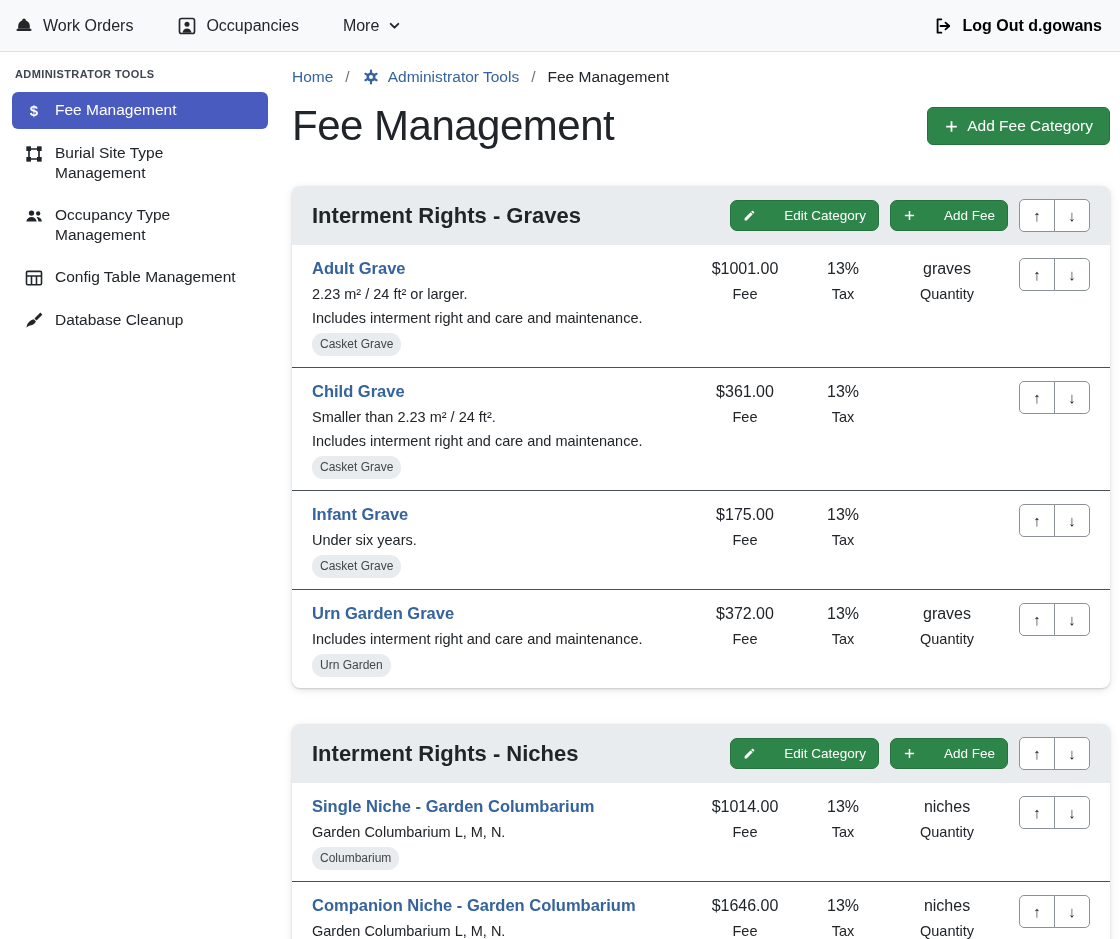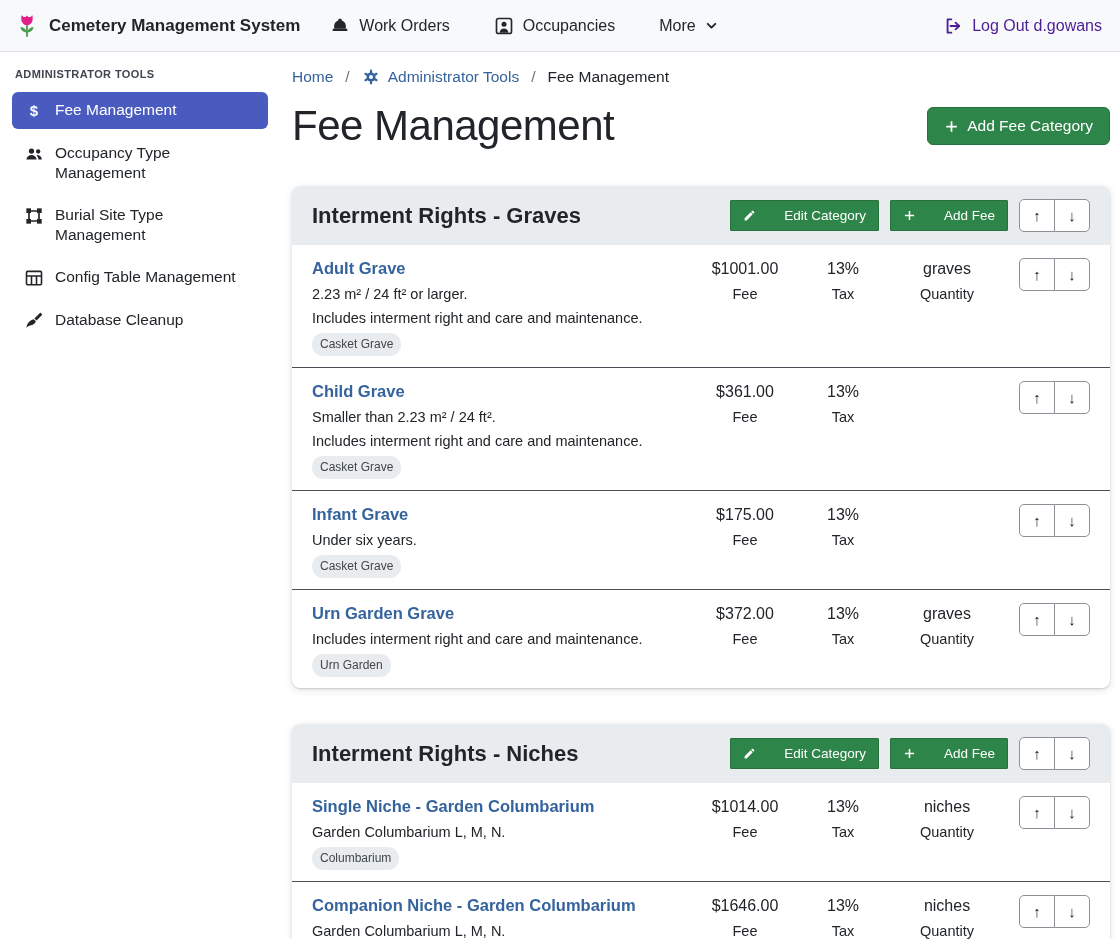--- a/index.html
+++ b/index.html
@@ -11,21 +11,21 @@
   }
 
   
   .navbar { height:52px; background:#f8f9fa; border-bottom:1px solid #dee2e6;
             display:flex; align-items:center; padding:0 18px 0 14px; }
   .brand { display:flex; align-items:center; gap:9px; font-size:17px; font-weight:700;
            margin-right:30px; cursor:pointer; white-space:nowrap; }
   .nav-links { display:flex; align-items:center; gap:44px; }
   .nav-link { display:flex; align-items:center; gap:9px; font-size:16px; color:#23272b; cursor:pointer; white-space:nowrap; }
   .nav-spacer { flex:1; }
-  .logout { display:flex; align-items:center; gap:9px; font-size:16px; color:#4c1d95; cursor:pointer; }
+  .logout { display:flex; align-items:center; gap:9px; font-size:16px; color:#000000; cursor:pointer;font-weight:bold; }
   .nav-icon { display:flex; align-items:center; }
 
   
   .layout { display:flex; align-items:flex-start; }
   .sidebar { width:280px; flex-shrink:0; padding:14px 12px 0; }
   .main { flex:1; min-width:0; padding:0 10px 0 12px; }
 
   
   .sidebar-heading { font-size:11px; font-weight:700; color:#3f4650; letter-spacing:.4px; margin:2px 0 12px 3px; }
   .side-item { display:flex; align-items:flex-start; gap:11px; padding:8px 12px; border-radius:6px;
@@ -43,21 +43,21 @@
 
   
   .title-row { display:flex; align-items:center; justify-content:space-between; margin:16px 0 24px; }
   .page-title { font-size:42px; font-weight:500; margin:0; line-height:1.15; letter-spacing:-.5px; }
 
   
   .btn { display:inline-flex; align-items:center; gap:8px; border:1px solid transparent;
          border-radius:6px; cursor:pointer; font-family:inherit; white-space:nowrap; }
   .btn-green { background:#2e8549; border-color:#27713e; color:#fff; }
   .btn-lg { font-size:15.5px; padding:9px 16px; }
-  .btn-sm { font-size:13.5px; padding:7px 12px; border-radius:1px;gap:28px; }
+  .btn-sm { font-size:13.5px; padding:7px 12px; border-radius:7px;gap:28px; }
   .btn-group { display:inline-flex; }
   .abtn { width:36px; height:33px; background:#fff; border:1px solid #8b9197; color:#1e2125;
           font-size:15px; display:inline-flex; align-items:center; justify-content:center;
           cursor:pointer; padding:0; font-family:inherit; }
   .abtn:first-child { border-radius:5px 0 0 5px; }
   .abtn:last-child { border-radius:0 5px 5px 0; margin-left:-1px; }
 
   
   .card { border-radius:8px; background:#fff; overflow:hidden; margin-bottom:24px;
           box-shadow:0 1px 2px rgba(0,0,0,.16), 0 2px 8px rgba(0,0,0,.10);margin-top:36px; }
@@ -77,31 +77,20 @@
   .col-tax { width:92px; }
   .col-qty { width:116px; }
   .fee-col .value { font-size:16px; line-height:21px; margin-bottom:5px; }
   .fee-col .col-label { font-size:14.5px; line-height:20px; color:#212529; }
   .fee-row .btn-group { margin-left:14px; }
 </style>
 </head>
 <body>
 
 <div class="navbar">
-  <div class="brand">
-    <span class="nav-icon">
-      <svg width="26" height="26" viewBox="0 0 24 24">
-        <path d="M7 2c0 0-.8 4.2.4 6.4C8.5 10.4 10.3 11.5 12 11.5s3.5-1.1 4.6-3.1C17.8 6.2 17 2 17 2s-1.6 1.8-2.9 1.8C12.9 3.8 12 2.2 12 2.2s-.9 1.6-2.1 1.6C8.6 3.8 7 2 7 2z" fill="#e0218a"></path>
-        <path d="M11.3 11.5h1.4V22h-1.4z" fill="#2e7d32"></path>
-        <path d="M11.6 18c-.3-2.8-2.4-4.6-5.6-5 .3 3 2.3 4.8 5.6 5z" fill="#43a047"></path>
-        <path d="M12.4 18c.3-2.8 2.4-4.6 5.6-5-.3 3-2.3 4.8-5.6 5z" fill="#43a047"></path>
-      </svg>
-    </span>
-    <span>Cemetery Management System</span>
-  </div>
   <div class="nav-links">
     <div class="nav-link">
       <span class="nav-icon">
         <svg width="20" height="20" viewBox="0 0 24 24" fill="currentColor">
           <path d="M12 5c-3.9 0-7 3.1-7 7v3.2h14V12c0-3.9-3.1-7-7-7z"></path>
           <rect x="10" y="3.4" width="4" height="5" rx="1"></rect>
           <rect x="3" y="15.4" width="18" height="2.6" rx="1.3"></rect>
         </svg>
       </span>
       <span>Work Orders</span>
@@ -145,41 +134,41 @@
 
     <div class="side-item active">
       <span class="si-icon">
           <span class="dollar-glyph">$</span>
         </span>
       <span>Fee Management</span>
     </div>
 
     <div class="side-item">
       <span class="si-icon">
-        <svg width="20" height="20" viewBox="0 0 24 24" fill="currentColor">
-          <circle cx="9" cy="8.5" r="3.2"></circle>
-          <path d="M2.8 18.5c.6-3.4 3.1-5.4 6.2-5.4s5.6 2 6.2 5.4z"></path>
-          <circle cx="17" cy="9" r="2.6"></circle>
-          <path d="M16.2 13.3c2.9.3 4.8 2.1 5.3 5.2h-4.2c-.2-2-.9-3.8-2.2-5.1.4-.1.8-.1 1.1-.1z"></path>
-        </svg>
-      </span>
-      <span>Occupancy Type Management</span>
-    </div>
-
-    <div class="side-item">
-      <span class="si-icon">
         <svg width="20" height="20" viewBox="0 0 24 24">
           <path d="M6 6h12v12H6z" fill="none" stroke="currentColor" stroke-width="2"></path>
           <rect x="2.8" y="2.8" width="5.6" height="5.6" fill="currentColor"></rect>
           <rect x="15.6" y="2.8" width="5.6" height="5.6" fill="currentColor"></rect>
           <rect x="2.8" y="15.6" width="5.6" height="5.6" fill="currentColor"></rect>
           <rect x="15.6" y="15.6" width="5.6" height="5.6" fill="currentColor"></rect>
         </svg>
       </span>
       <span>Burial Site Type Management</span>
+    </div>
+
+    <div class="side-item">
+      <span class="si-icon">
+        <svg width="20" height="20" viewBox="0 0 24 24" fill="currentColor">
+          <circle cx="9" cy="8.5" r="3.2"></circle>
+          <path d="M2.8 18.5c.6-3.4 3.1-5.4 6.2-5.4s5.6 2 6.2 5.4z"></path>
+          <circle cx="17" cy="9" r="2.6"></circle>
+          <path d="M16.2 13.3c2.9.3 4.8 2.1 5.3 5.2h-4.2c-.2-2-.9-3.8-2.2-5.1.4-.1.8-.1 1.1-.1z"></path>
+        </svg>
+      </span>
+      <span>Occupancy Type Management</span>
     </div>
 
     <div class="side-item">
       <span class="si-icon">
         <svg width="20" height="20" viewBox="0 0 24 24" fill="none" stroke="currentColor" stroke-width="1.9">
           <rect x="3" y="4" width="18" height="16" rx="1.5"></rect>
           <path d="M3 9.5h18M9 9.5V20M15 9.5V20"></path>
         </svg>
       </span>
       <span>Config Table Management</span>

